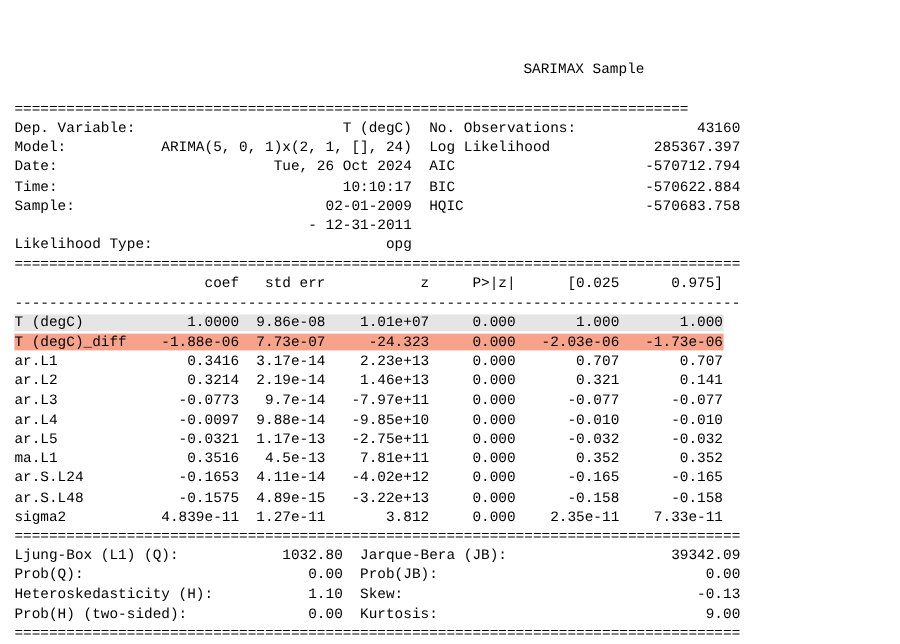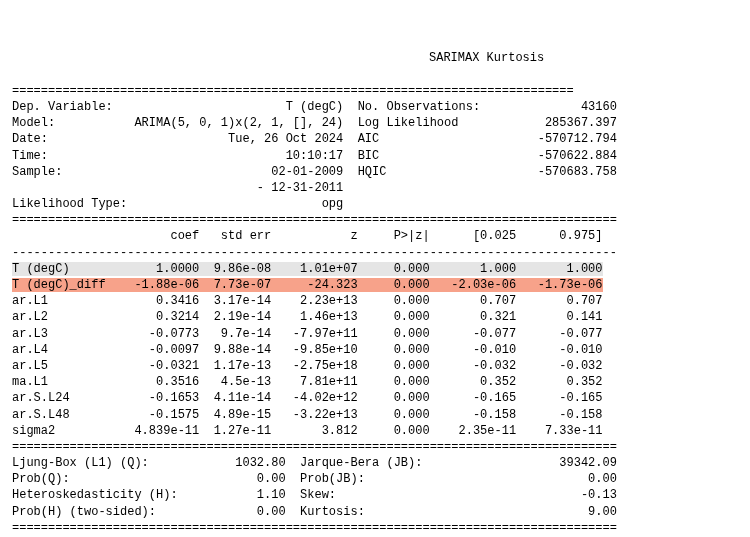--- a/index.html
+++ b/index.html
@@ -12,39 +12,39 @@
     padding: 18px 12px;
     white-space: pre;
   }
   .title { text-align: center; }
   .row-green { background: #e5e5e5; }
   .row-salmon { background: #f7a28a; }
 </style>
 </head>
 <body>
 
-<div id="out"><div class="title">                               SARIMAX Kurtosis</div>
+<div id="out"><div class="title">                               SARIMAX Sample</div>
 <span>==============================================================================</span>
 <span>Dep. Variable:                        T (degC)  No. Observations:              43160</span>
 <span>Model:           ARIMA(5, 0, 1)x(2, 1, [], 24)  Log Likelihood            285367.397</span>
 <span>Date:                         Tue, 26 Oct 2024  AIC                      -570712.794</span>
 <span>Time:                                 10:10:17  BIC                      -570622.884</span>
 <span>Sample:                             02-01-2009  HQIC                     -570683.758</span>
 <span>                                  - 12-31-2011</span>
 <span>Likelihood Type:                           opg</span>
 <span>====================================================================================</span>
 <span>                      coef   std err           z     P&gt;|z|      [0.025      0.975]</span>
 <span>------------------------------------------------------------------------------------</span>
 <span class="row-green">T (degC)            1.0000  9.86e-08    1.01e+07     0.000       1.000       1.000</span>
 <span class="row-salmon">T (degC)_diff    -1.88e-06  7.73e-07     -24.323     0.000   -2.03e-06   -1.73e-06</span>
 <span class="">ar.L1               0.3416  3.17e-14    2.23e+13     0.000       0.707       0.707</span>
 <span class="">ar.L2               0.3214  2.19e-14    1.46e+13     0.000       0.321       0.141</span>
 <span class="">ar.L3              -0.0773   9.7e-14   -7.97e+11     0.000      -0.077      -0.077</span>
 <span class="">ar.L4              -0.0097  9.88e-14   -9.85e+10     0.000      -0.010      -0.010</span>
-<span class="">ar.L5              -0.0321  1.17e-13   -2.75e+18     0.000      -0.032      -0.032</span>
+<span class="">ar.L5              -0.0321  1.17e-13   -2.75e+11     0.000      -0.032      -0.032</span>
 <span class="">ma.L1               0.3516   4.5e-13    7.81e+11     0.000       0.352       0.352</span>
 <span class="">ar.S.L24           -0.1653  4.11e-14   -4.02e+12     0.000      -0.165      -0.165</span>
 <span class="">ar.S.L48           -0.1575  4.89e-15   -3.22e+13     0.000      -0.158      -0.158</span>
 <span class="">sigma2           4.839e-11  1.27e-11       3.812     0.000    2.35e-11    7.33e-11</span>
 <span>====================================================================================</span>
 <span>Ljung-Box (L1) (Q):            1032.80  Jarque-Bera (JB):                   39342.09</span>
 <span>Prob(Q):                          0.00  Prob(JB):                               0.00</span>
 <span>Heteroskedasticity (H):           1.10  Skew:                                  -0.13</span>
 <span>Prob(H) (two-sided):              0.00  Kurtosis:                               9.00</span>
 <span>====================================================================================</span>

